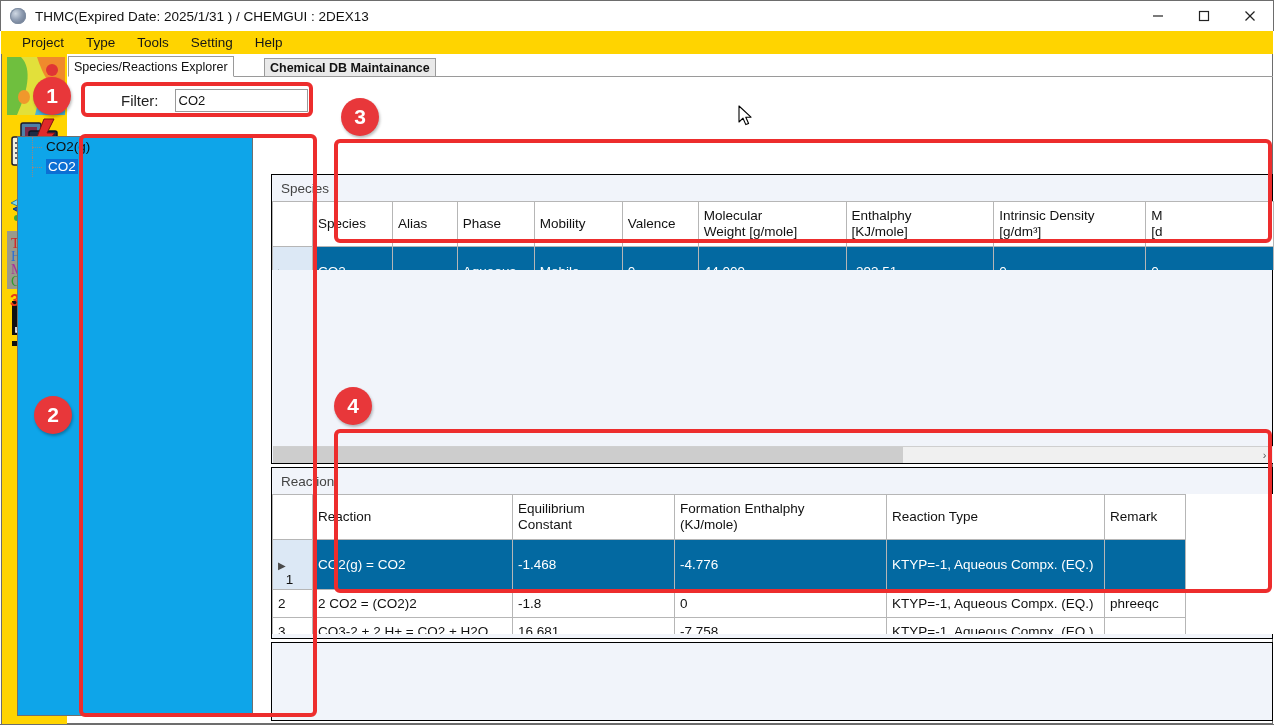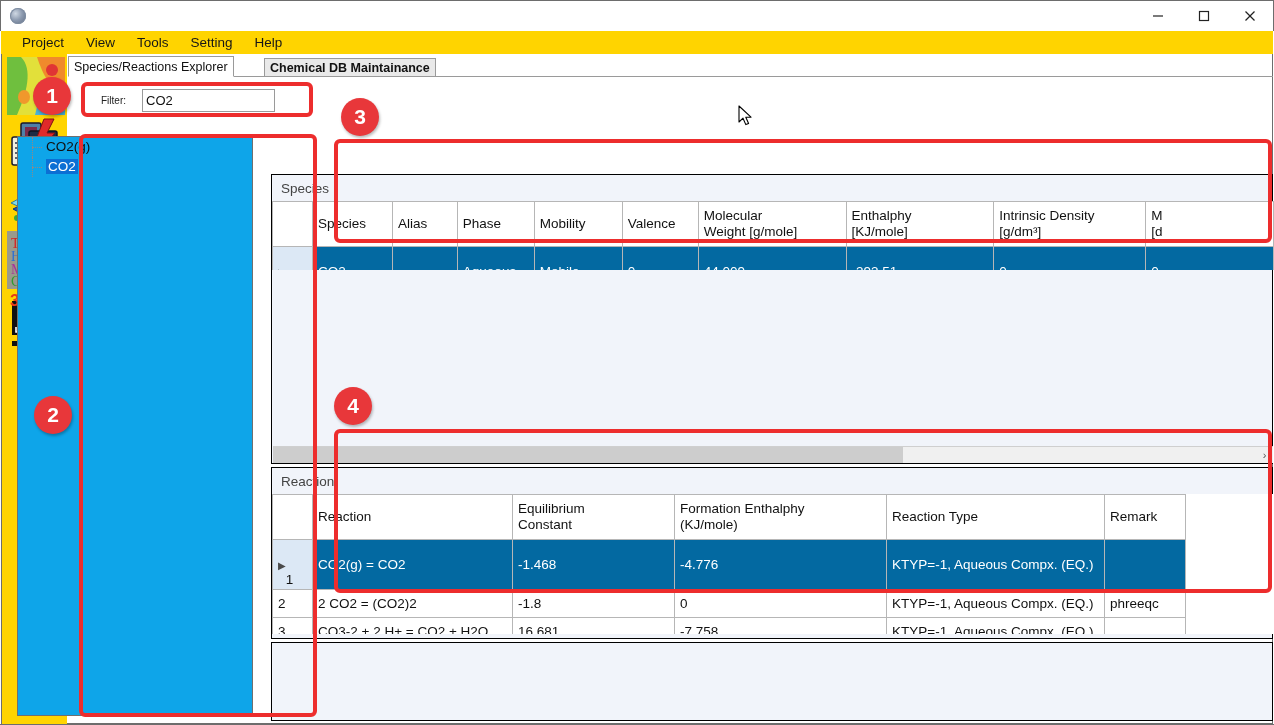--- a/index.html
+++ b/index.html
@@ -153,23 +153,23 @@
   
   .filter-row {
     position: absolute;
     left: 83px; top: 32px;
     width: 228px;
     height: 28px;
     display: flex;
     align-items: center;
   }
   .filter-label {
-    font-size: 10px;
+    font-size: 15px;
     color: #222;
-    margin-left: 16px;
+    margin-left: 36px;
     margin-right: 16px;
   }
   .filter-input {
     width: 133px;
     height: 23px;
     box-sizing: border-box;
     border: 1px solid #9a9a9a;
     background: #ffffff;
     font-family: "Liberation Sans", sans-serif;
     font-size: 13px;
@@ -354,20 +354,21 @@
     left: 0; top: 724px;
     width: 1274px; height: 1px;
     background: #6d6d6d;
   }
 </style>
 </head>
 <body>
 
 <div class="titlebar">
   <div class="title-icon"></div>
+  <div class="title-text">THMC(Expired Date: 2025/1/31 ) / CHEMGUI : 2DEX13</div>
   <div class="win-buttons">
     <div class="win-btn">
       <svg width="14" height="14" viewBox="0 0 14 14">
           <line x1="2" y1="7" x2="12" y2="7" stroke="#222" stroke-width="1.2"></line>
         </svg>
     </div>
     <div class="win-btn">
       <svg width="14" height="14" viewBox="0 0 14 14">
           <rect x="2.5" y="2.5" width="9" height="9" fill="none" stroke="#222" stroke-width="1.2"></rect>
         </svg>
@@ -376,21 +377,21 @@
       <svg width="14" height="14" viewBox="0 0 14 14">
           <line x1="2.5" y1="2.5" x2="11.5" y2="11.5" stroke="#222" stroke-width="1.2"></line>
           <line x1="11.5" y1="2.5" x2="2.5" y2="11.5" stroke="#222" stroke-width="1.2"></line>
         </svg>
     </div>
   </div>
 </div>
 
 <div class="menubar">
   <div class="menu-item">Project</div>
-  <div class="menu-item">View</div>
+  <div class="menu-item">Type</div>
   <div class="menu-item">Tools</div>
   <div class="menu-item">Setting</div>
   <div class="menu-item">Help</div>
 </div>
 
 <div class="app-body">
 
   <div class="sidebar">
 
     <div class="side-icon" style="top:3px;">

